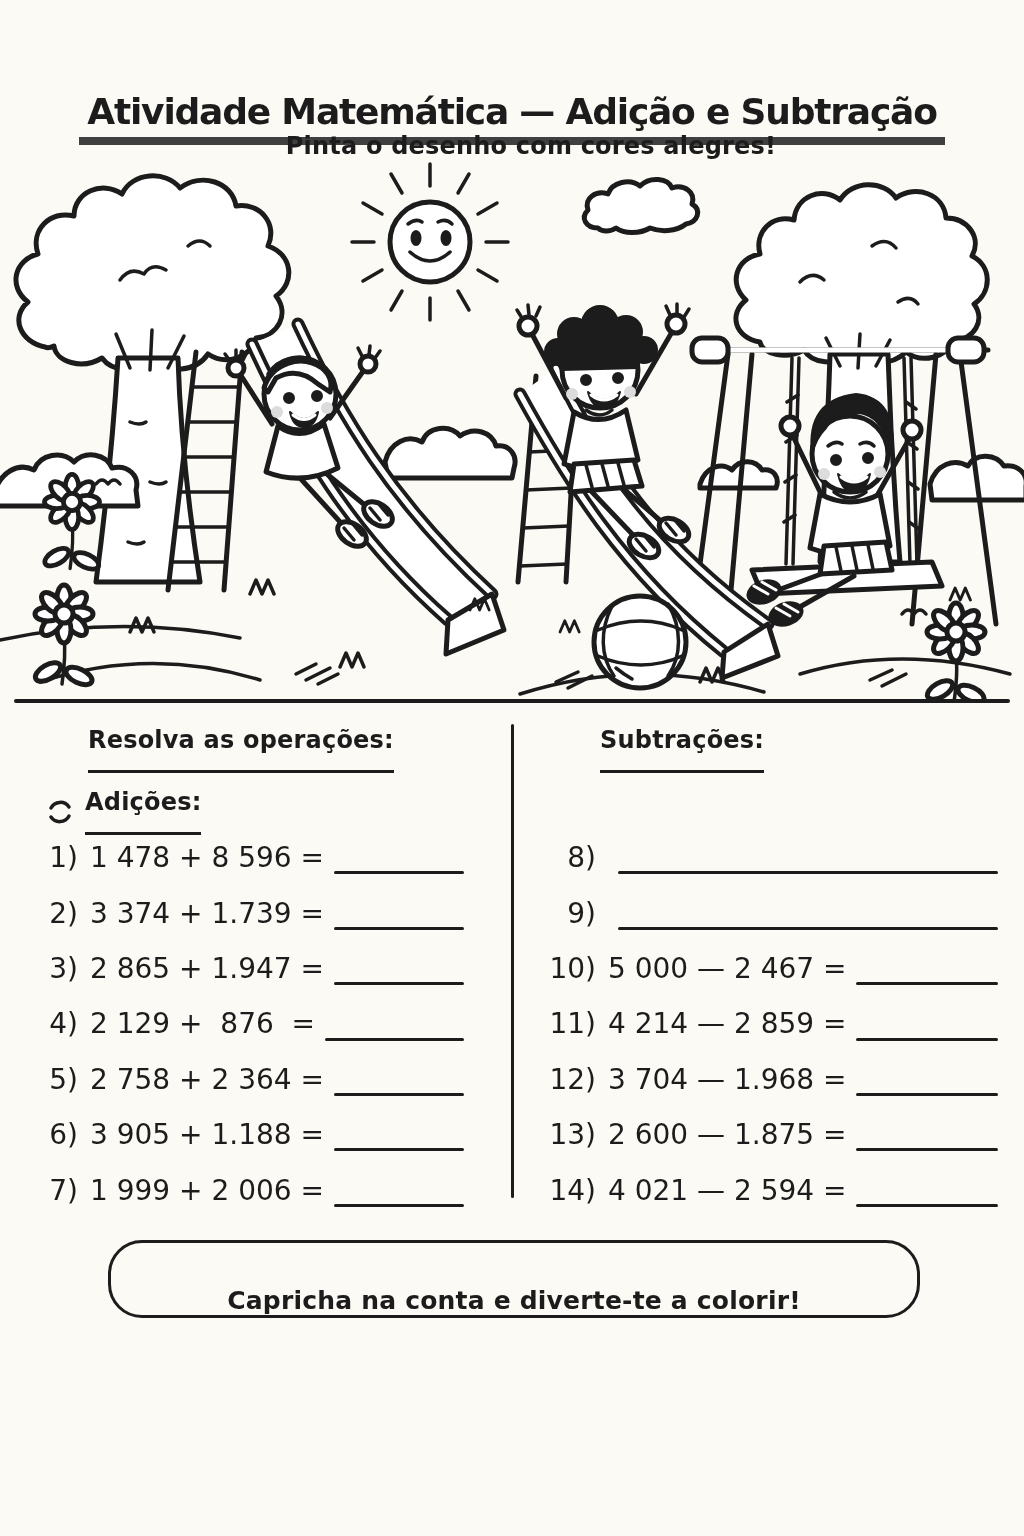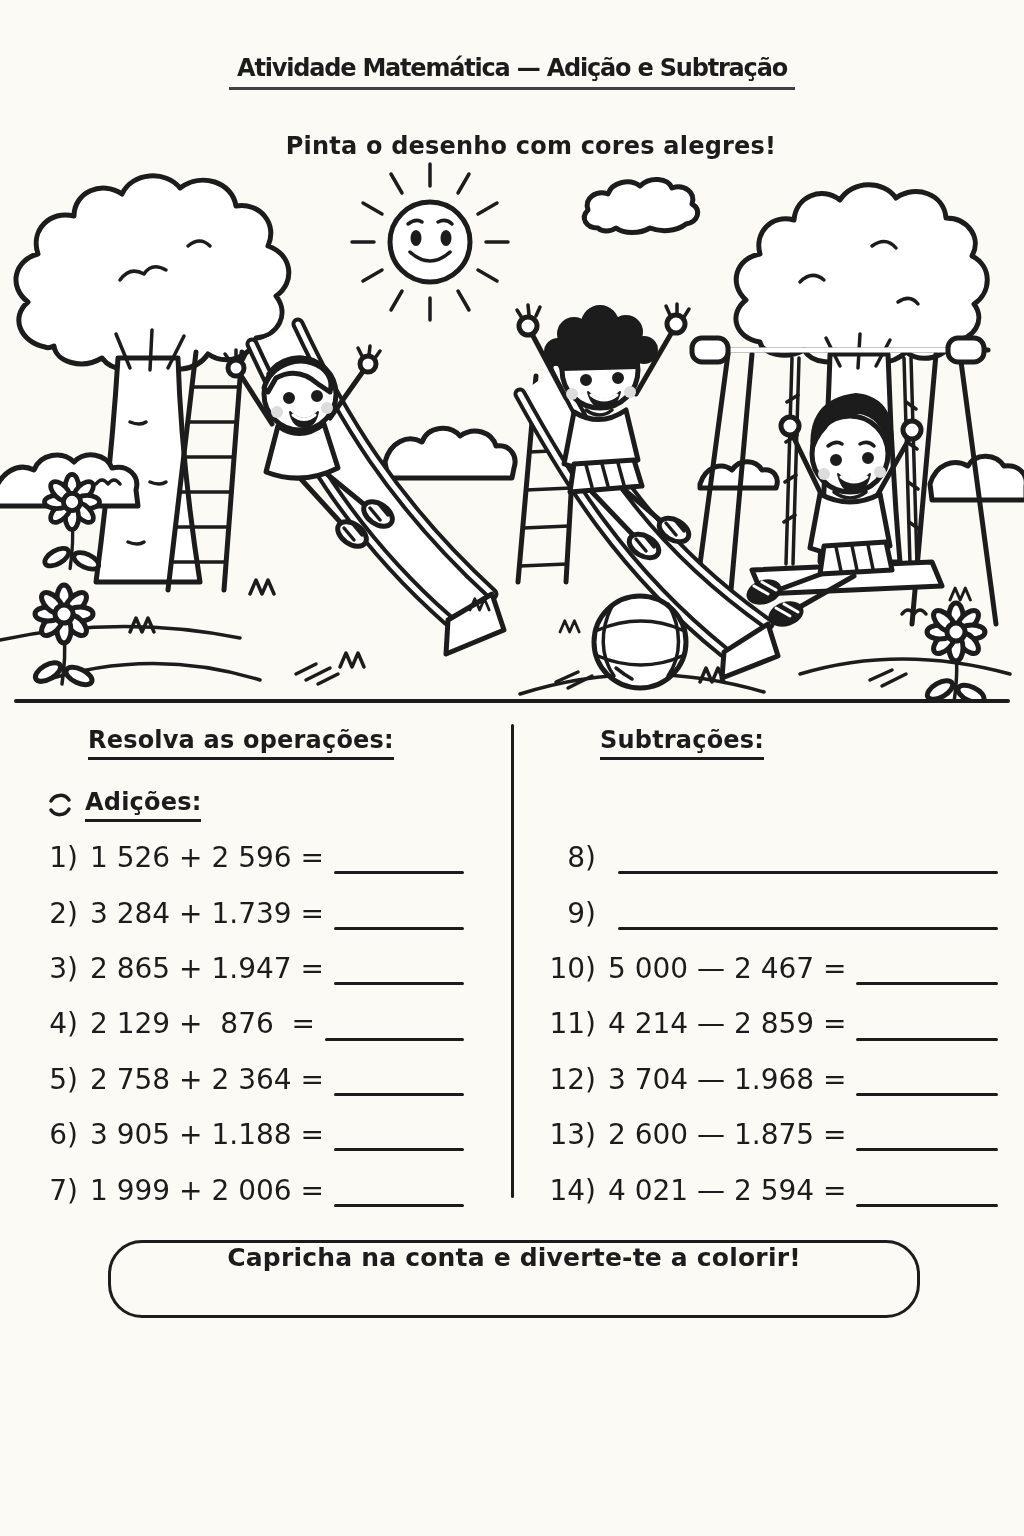--- a/index.html
+++ b/index.html
@@ -1,42 +1,42 @@
 <!DOCTYPE html>
 <html><head>
 <meta charset="utf-8">
 <style>
   html,body{margin:0;padding:0;}
   .page{
     position:relative;width:1024px;height:1536px;background:#fcfaf4;
     font-family:"DejaVu Sans","Liberation Sans",sans-serif;color:#1c1c1c;overflow:hidden;
   }
   .title-wrap{position:absolute;top:54px;left:0;width:100%;text-align:center;}
-  .title{display:inline-block;font-size:24px;font-weight:bold;letter-spacing:-1.2px;
-    border-bottom:3px solid #404040;padding:0 8px 5px;}
+  .title{display:inline-block;font-size:36px;font-weight:bold;letter-spacing:-1.2px;
+    border-bottom:8px solid #404040;padding:0 8px 5px;margin-top:37px;}
   .subtitle-wrap{position:absolute;top:132px;left:0;width:100%;text-align:center;}
   .subtitle{font-size:24px;font-weight:bold;letter-spacing:0.2px;margin-left:38px;}
   .scene{position:absolute;top:162px;left:0;width:1024px;height:540px;}
   .divider{position:absolute;top:699px;left:14px;width:996px;height:4px;background:#1c1c1c;border-radius:2px;}
   .vrule{position:absolute;left:511px;top:724px;width:3px;height:474px;background:#1c1c1c;border-radius:2px;}
-  .col-heading{font-size:24px;font-weight:bold;display:inline-block;border-bottom:3px solid #1c1c1c;padding-bottom:3px;letter-spacing:0.2px;}
+  .col-heading{font-size:24px;font-weight:bold;display:inline-block;border-bottom:3px solid #1c1c1c;padding-bottom:16px;letter-spacing:0.2px;}
   .left-heading{position:absolute;left:88px;top:726px;}
   .right-heading{position:absolute;left:600px;top:726px;}
   .additions-head{position:absolute;left:45px;top:788px;display:flex;align-items:center;gap:10px;text-align:center;}
   .rows{position:absolute;top:830px;}
   .rows.left{left:44px;width:422px;}
   .rows.right{left:548px;width:452px;}
   .row{display:flex;align-items:center;height:55.4px;font-size:28px;}
   .row .num{text-align:right;margin-right:12px;flex:0 0 auto;}
   .rows.left .num{width:34px;}
   .rows.right .num{width:48px;}
   .row .expr{white-space:pre;flex:0 0 auto;}
   .row .blank{flex:1 1 auto;border-bottom:3px solid #1c1c1c;height:0;align-self:flex-end;margin:0 2px 11px 10px;border-radius:2px;}
   .footer-box{position:absolute;left:108px;top:1240px;width:806px;height:72px;
-    border:3.5px solid #1c1c1c;border-radius:34px;display:flex;align-items:flex-start;justify-content:center;background:transparent;}
+    border:3.5px solid #1c1c1c;border-radius:34px;display:flex;align-items:flex-end;justify-content:center;background:transparent;}
   .footer-text{font-size:25px;font-weight:bold;letter-spacing:0.2px;}
   .refresh-icon{flex:0 0 auto;}
   
   .ln{fill:none;stroke:#1c1c1c;stroke-width:5;stroke-linecap:round;stroke-linejoin:round;}
   .lt{fill:none;stroke:#1c1c1c;stroke-width:3.5;stroke-linecap:round;stroke-linejoin:round;}
   .fw{fill:#ffffff;stroke:#1c1c1c;stroke-width:5;stroke-linecap:round;stroke-linejoin:round;}
   .fk{fill:#1c1c1c;stroke:#1c1c1c;stroke-width:2;stroke-linejoin:round;}
   .blush{fill:#dcdcdc;stroke:none;}
 </style>
 </head>
@@ -319,26 +319,26 @@
     <svg class="refresh-icon" width="30" height="30" viewBox="0 0 30 30">
       <path d="M6,11 A10.5,10.5 0 0 1 24,10" fill="none" stroke="#1c1c1c" stroke-width="3.5" stroke-linecap="round"></path>
       <path d="M24,19 A10.5,10.5 0 0 1 6,20" fill="none" stroke="#1c1c1c" stroke-width="3.5" stroke-linecap="round"></path>
     </svg>
     <span class="col-heading">Adições:</span>
   </div>
 
   <div class="rows left">
     <div class="row">
         <span class="num">1)</span>
-        <span class="expr">1 526 + 2 596 =</span>
+        <span class="expr">1 478 + 8 596 =</span>
         <span class="blank"></span>
       </div>
     <div class="row">
         <span class="num">2)</span>
-        <span class="expr">3 284 + 1.739 =</span>
+        <span class="expr">3 374 + 1.739 =</span>
         <span class="blank"></span>
       </div>
     <div class="row">
         <span class="num">3)</span>
         <span class="expr">2 865 + 1.947 =</span>
         <span class="blank"></span>
       </div>
     <div class="row">
         <span class="num">4)</span>
         <span class="expr">2 129 +  876  =</span>

